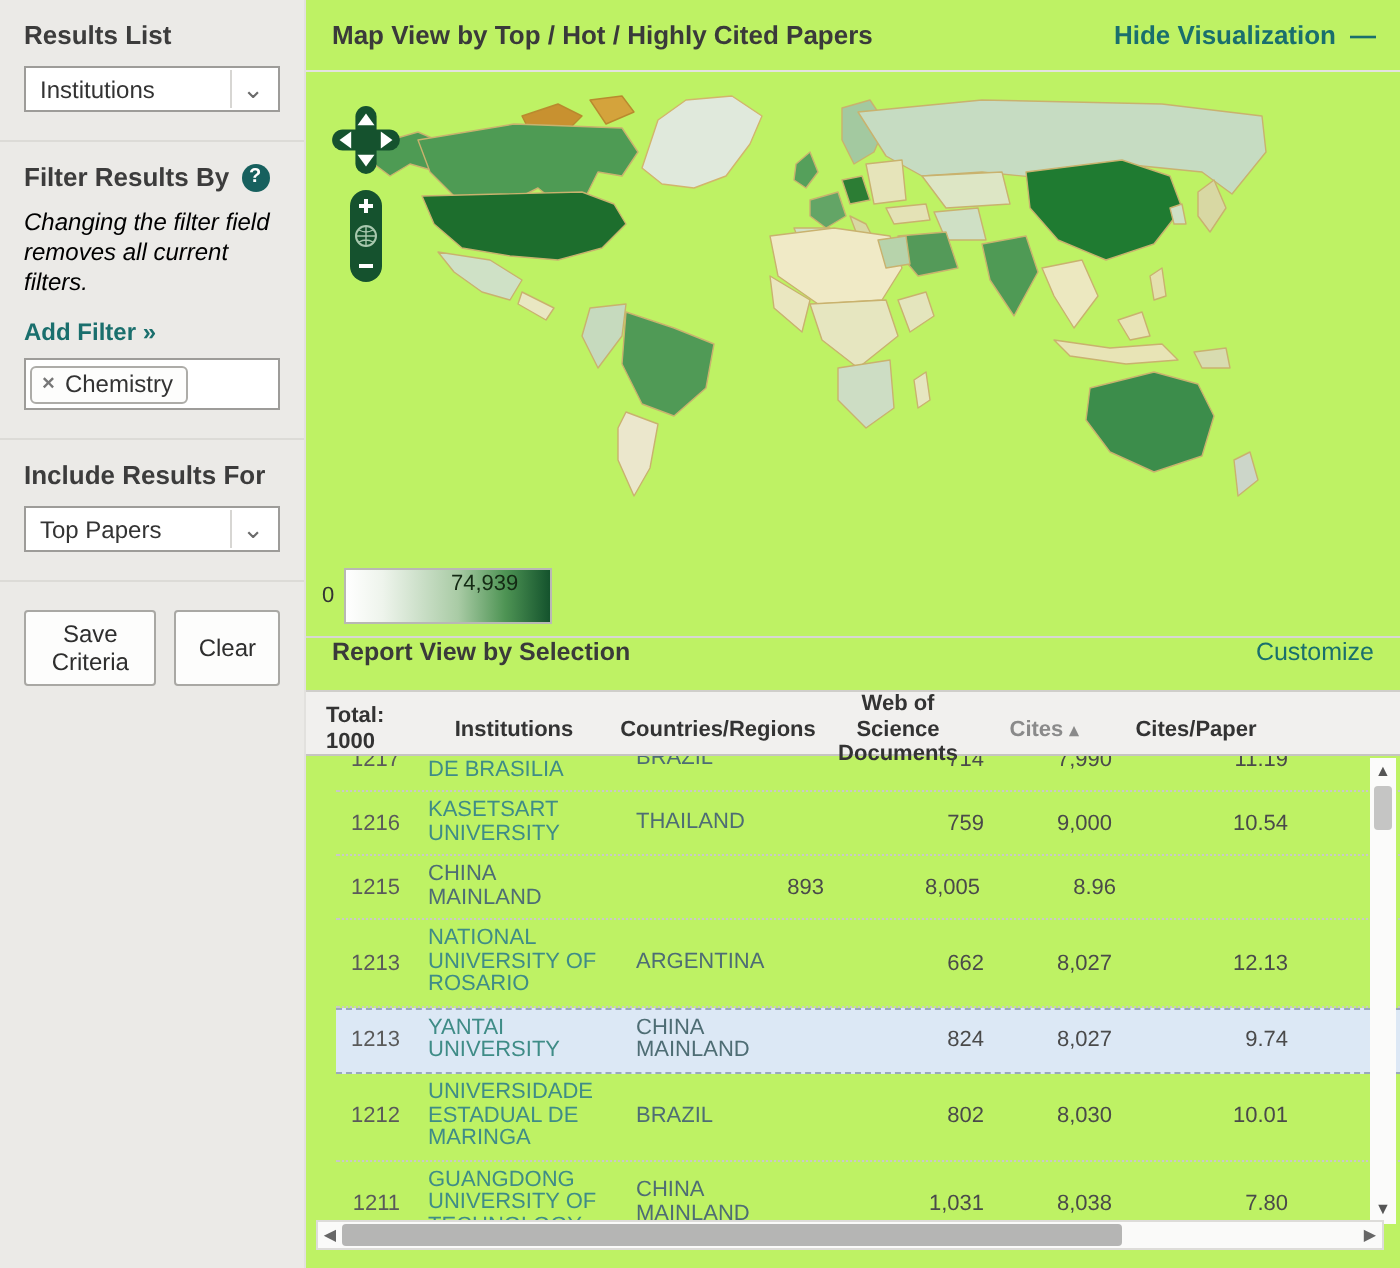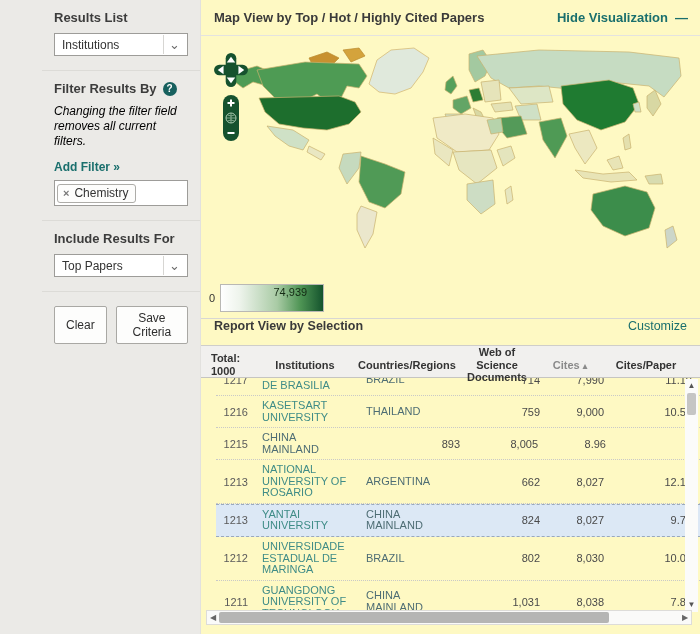--- a/index.html
+++ b/index.html
@@ -1,39 +1,39 @@
 <!DOCTYPE html>
 <html><head>
 <meta charset="utf-8">
 <style>
   * { margin:0; padding:0; box-sizing:border-box; }
   html,body { width:700px; height:634px; background:#fff; font-family:"Liberation Sans",sans-serif; }
   .app { display:flex; width:700px; height:634px; overflow:hidden; }
 
   
-  .sidebar { width:201px; background:#ebeae7; border-right:1px solid #e2e1de; flex-shrink:0;padding-left:42px; }
+  .sidebar { width:153px; background:#ebeae7; border-right:1px solid #e2e1de; flex-shrink:0; }
   .sb-section { padding:10px 12px 14px 12px; border-bottom:1px solid #dcdbd7; }
   .sb-h { font-size:13px; font-weight:bold; color:#3c3c3c; margin-bottom:8px; display:flex; align-items:center; gap:6px; }
   .select { display:flex; justify-content:space-between; align-items:center; background:#fff;
             border:1px solid #9d9c99; height:23px; padding:0 2px 0 7px; font-size:12px; color:#333; cursor:pointer; }
   .select .chev { color:#6b6b6b; font-size:13px; border-left:1px solid #d7d6d3; padding:0 5px; line-height:19px; }
   .help { display:inline-flex; width:14px; height:14px; border-radius:50%; background:#17605e; color:#fff;
           font-size:10px; font-weight:bold; align-items:center; justify-content:center; }
   .note { font-style:italic; color:#000000; font-size:12px; line-height:1.25; margin-bottom:8px; }
   .addfilter { color:#1a6f6d; font-size:12px; font-weight:bold; text-decoration:none; display:inline-block; margin-bottom:6px; cursor:pointer; }
   .tagbox { background:#fff; border:1px solid #9d9c99; min-height:24px; padding:2px; }
   .tag { display:inline-flex; align-items:center; gap:5px; border:1px solid #adaca8; border-radius:3px;
          background:#fdfdfc; font-size:12px; color:#333; padding:1px 7px 2px 5px; cursor:pointer; }
   .tag .x { color:#777; font-size:11px; font-weight:bold; }
   .btnrow { display:flex; gap:9px; padding:14px 12px; }
   .btn { background:#fdfdfc; border:1px solid #a9a8a4; border-radius:2px; font-size:12px; color:#2e2e2e;
          padding:4px 11px; cursor:pointer; font-family:inherit; }
 
   
-  main { flex:1; display:flex; flex-direction:column; background:#fef9c3; position:relative; }
+  main { flex:1; display:flex; flex-direction:column; background:#bef264; position:relative; }
   .panel-head { height:36px; display:flex; justify-content:space-between; align-items:center;
                 padding:0 13px; border-bottom:1px solid #e4e3e0; flex-shrink:0; }
   .panel-title { font-size:13px; font-weight:bold; color:#3a3a3a; }
   .hide-link { color:#1a6f6d; font-size:13px; font-weight:bold; display:flex; align-items:center; gap:7px; cursor:pointer; }
   .hide-link .minus { font-weight:bold; letter-spacing:-1px; }
 
   .map-area { height:282px; position:relative; flex-shrink:0; overflow:hidden; }
   .world { position:absolute; left:8px; top:6px; }
   .map-controls { position:absolute; left:12px; top:16px; display:flex; flex-direction:column; align-items:center; gap:6px; }
   .legend { position:absolute; left:8px; bottom:6px; display:flex; align-items:center; gap:5px; }
@@ -111,22 +111,22 @@
 
     <div class="sb-section">
       <div class="sb-h">Include Results For</div>
       <div class="select">
         <span>Top Papers</span>
         <span class="chev">⌄</span>
       </div>
     </div>
 
     <div class="btnrow">
+      <button class="btn">Save Criteria</button>
       <button class="btn">Clear</button>
-      <button class="btn">Save Criteria</button>
     </div>
   </aside>
 
   <main>
     <div class="panel-head">
       <span class="panel-title">Map View by Top / Hot / Highly Cited Papers</span>
       <a class="hide-link">
         <span>Hide Visualization</span>
         <span class="minus">—</span>
       </a>

